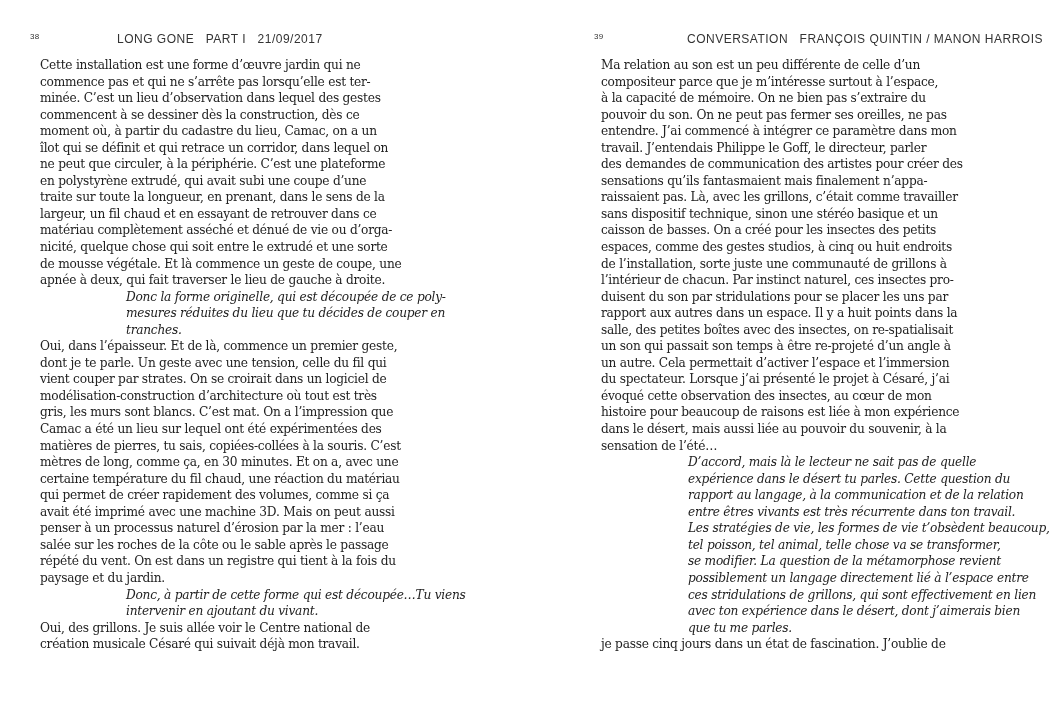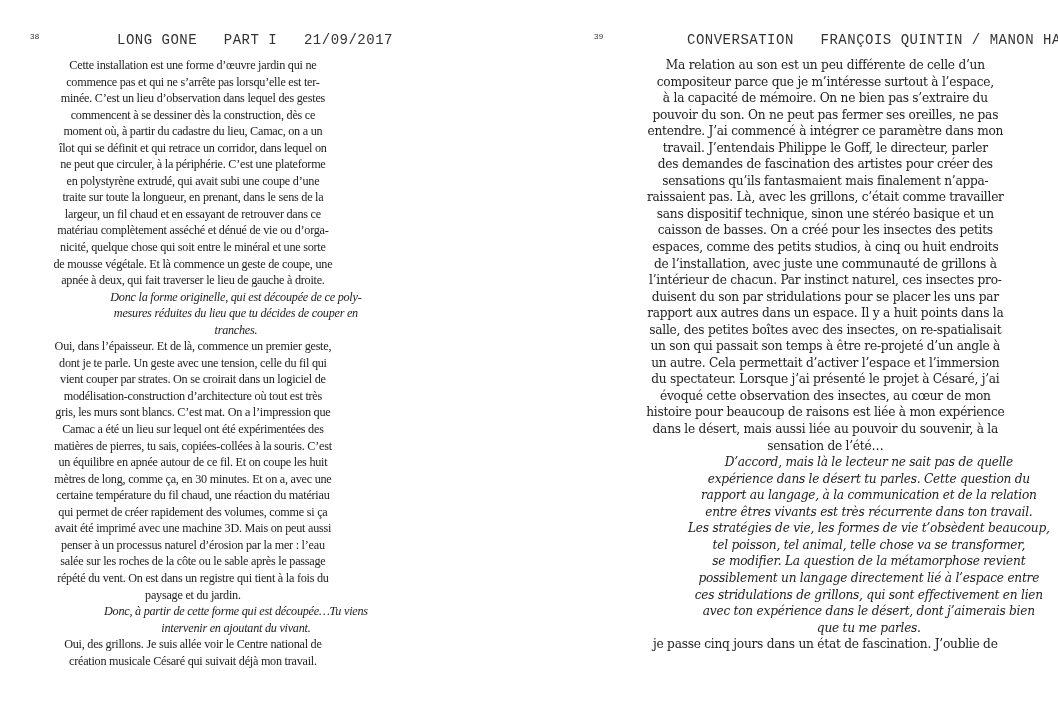--- a/index.html
+++ b/index.html
@@ -1,27 +1,27 @@
 <!DOCTYPE html>
 <html><head>
 <meta charset="utf-8">
 <style>
   html, body { margin: 0; padding: 0; background: #ffffff; }
   body { width: 1058px; height: 718px; position: relative; overflow: hidden; color: #222; }
-  .page { position: absolute; top: 0; height: 718px; text-align: center; }
+  .page { position: absolute; top: 0; height: 718px; }
   .page-left { left: 0; width: 529px; }
   .page-right { left: 529px; width: 529px; }
   .folio { position: absolute; top: 32px; font-family: "Liberation Sans", sans-serif; font-size: 8px; letter-spacing: 0.3px; color: #333; }
-  .running-head { position: absolute; top: 32px; font-family: Liberation Mono, monospace; font-size: 14px; letter-spacing: 0.5px; color: #333; white-space: pre; }
+  .running-head { position: absolute; top: 32px; font-family: Liberation Sans, sans-serif; font-size: 12px; letter-spacing: 0.5px; color: #333; white-space: pre; }
   .page-left .folio { left: 30px; }
   .page-left .running-head { left: 117px; }
   .page-right .folio { left: 65px; }
   .page-right .running-head { left: 158px; }
   .body-text { position: absolute; top: 57px; font-family: "DejaVu Serif", serif; font-size: 12.2px; line-height: 16.55px; color: #222; white-space: nowrap; }
-  .page-left .body-text { left: 18px; font-family: Liberation Serif, serif; }
+  .page-left .body-text { left: 40px; }
   .page-right .body-text { left: 72px; }
   .line { display: block; height: 16.55px; letter-spacing: -0.25px; }
   .line.q { font-style: italic; padding-left: 86px; }
   .page-right .line.q { padding-left: 87px; }
 </style>
 </head>
 <body>
 
 <div class="page page-left">
   <div class="folio">38</div>
@@ -31,34 +31,33 @@
       <span class="line">commence pas et qui ne s’arrête pas lorsqu’elle est ter-</span>
       <span class="line">minée. C’est un lieu d’observation dans lequel des gestes</span>
       <span class="line">commencent à se dessiner dès la construction, dès ce</span>
       <span class="line">moment où, à partir du cadastre du lieu, Camac, on a un</span>
       <span class="line">îlot qui se définit et qui retrace un corridor, dans lequel on</span>
       <span class="line">ne peut que circuler, à la périphérie. C’est une plateforme</span>
       <span class="line">en polystyrène extrudé, qui avait subi une coupe d’une</span>
       <span class="line">traite sur toute la longueur, en prenant, dans le sens de la</span>
       <span class="line">largeur, un fil chaud et en essayant de retrouver dans ce</span>
       <span class="line">matériau complètement asséché et dénué de vie ou d’orga-</span>
-      <span class="line">nicité, quelque chose qui soit entre le minéral et une sorte</span>
+      <span class="line">nicité, quelque chose qui soit entre le extrudé et une sorte</span>
       <span class="line">de mousse végétale. Et là commence un geste de coupe, une</span>
       <span class="line">apnée à deux, qui fait traverser le lieu de gauche à droite.</span>
       <span class="line q">Donc la forme originelle, qui est découpée de ce poly-</span>
       <span class="line q">mesures réduites du lieu que tu décides de couper en</span>
       <span class="line q">tranches.</span>
       <span class="line">Oui, dans l’épaisseur. Et de là, commence un premier geste,</span>
       <span class="line">dont je te parle. Un geste avec une tension, celle du fil qui</span>
       <span class="line">vient couper par strates. On se croirait dans un logiciel de</span>
       <span class="line">modélisation-construction d’architecture où tout est très</span>
       <span class="line">gris, les murs sont blancs. C’est mat. On a l’impression que</span>
       <span class="line">Camac a été un lieu sur lequel ont été expérimentées des</span>
       <span class="line">matières de pierres, tu sais, copiées-collées à la souris. C’est</span>
-      <span class="line">un équilibre en apnée autour de ce fil. Et on coupe les huit</span>
       <span class="line">mètres de long, comme ça, en 30 minutes. Et on a, avec une</span>
       <span class="line">certaine température du fil chaud, une réaction du matériau</span>
       <span class="line">qui permet de créer rapidement des volumes, comme si ça</span>
       <span class="line">avait été imprimé avec une machine 3D. Mais on peut aussi</span>
       <span class="line">penser à un processus naturel d’érosion par la mer : l’eau</span>
       <span class="line">salée sur les roches de la côte ou le sable après le passage</span>
       <span class="line">répété du vent. On est dans un registre qui tient à la fois du</span>
       <span class="line">paysage et du jardin.</span>
       <span class="line q">Donc, à partir de cette forme qui est découpée…Tu viens</span>
       <span class="line q">intervenir en ajoutant du vivant.</span>
@@ -70,27 +69,27 @@
 <div class="page page-right">
   <div class="folio">39</div>
   <div class="running-head">CONVERSATION   FRANÇOIS QUINTIN / MANON HARROIS</div>
   <div class="body-text">
       <span class="line">Ma relation au son est un peu différente de celle d’un</span>
       <span class="line">compositeur parce que je m’intéresse surtout à l’espace,</span>
       <span class="line">à la capacité de mémoire. On ne bien pas s’extraire du</span>
       <span class="line">pouvoir du son. On ne peut pas fermer ses oreilles, ne pas</span>
       <span class="line">entendre. J’ai commencé à intégrer ce paramètre dans mon</span>
       <span class="line">travail. J’entendais Philippe le Goff, le directeur, parler</span>
-      <span class="line">des demandes de fascination des artistes pour créer des</span>
+      <span class="line">des demandes de communication des artistes pour créer des</span>
       <span class="line">sensations qu’ils fantasmaient mais finalement n’appa-</span>
       <span class="line">raissaient pas. Là, avec les grillons, c’était comme travailler</span>
       <span class="line">sans dispositif technique, sinon une stéréo basique et un</span>
       <span class="line">caisson de basses. On a créé pour les insectes des petits</span>
-      <span class="line">espaces, comme des petits studios, à cinq ou huit endroits</span>
-      <span class="line">de l’installation, avec juste une communauté de grillons à</span>
+      <span class="line">espaces, comme des gestes studios, à cinq ou huit endroits</span>
+      <span class="line">de l’installation, sorte juste une communauté de grillons à</span>
       <span class="line">l’intérieur de chacun. Par instinct naturel, ces insectes pro-</span>
       <span class="line">duisent du son par stridulations pour se placer les uns par</span>
       <span class="line">rapport aux autres dans un espace. Il y a huit points dans la</span>
       <span class="line">salle, des petites boîtes avec des insectes, on re-spatialisait</span>
       <span class="line">un son qui passait son temps à être re-projeté d’un angle à</span>
       <span class="line">un autre. Cela permettait d’activer l’espace et l’immersion</span>
       <span class="line">du spectateur. Lorsque j’ai présenté le projet à Césaré, j’ai</span>
       <span class="line">évoqué cette observation des insectes, au cœur de mon</span>
       <span class="line">histoire pour beaucoup de raisons est liée à mon expérience</span>
       <span class="line">dans le désert, mais aussi liée au pouvoir du souvenir, à la</span>

